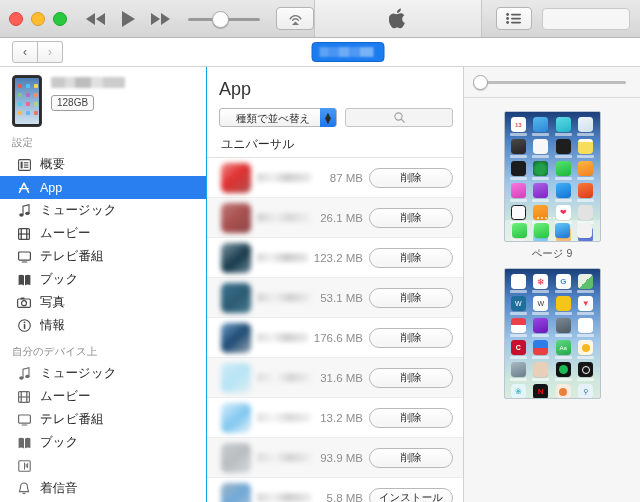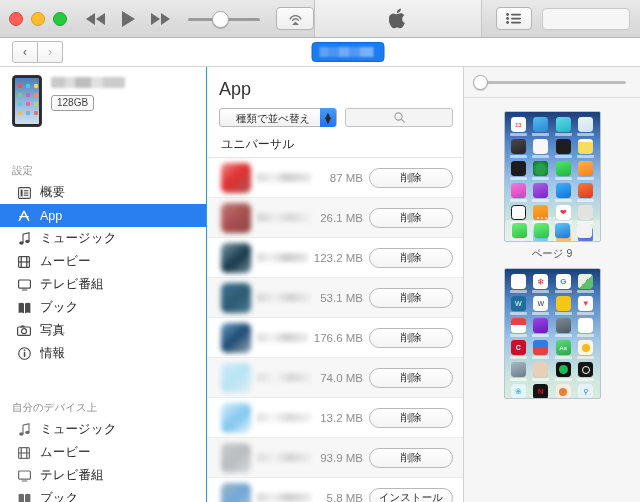--- a/index.html
+++ b/index.html
@@ -251,21 +251,20 @@
   .battcap {
     position:absolute; right:-3px; top:2.5px;
     width:2px; height:3px; background:#a0a0a0; border-radius:0 1px 1px 0;
   }
   .bolt { font-size: 8px; color: #8a8a8a; margin-left:1px;}
 
   .sec-label {
     font-size: 10.5px;
     color: #8e8e8e;
     padding: 3px 0 3px 12px;
-    margin-top: 28px;
   }
   .sb-item {
     height: 23px;
     display: flex; align-items: center;
     padding-left: 16px;
     font-size: 12.5px;
     color: #262626;
     gap: 8px;
   }
   .sb-item.selected {
@@ -782,21 +781,21 @@
         <div class="approw">
           <span class="appicon" style="background:linear-gradient(140deg,#6d9ec4,#1d4a74 50%,#9aa8b4)"></span>
           <span class="appname-blur" style="background:linear-gradient(90deg,#dcdcdc 0,#f3f3f3 30%,#d0d0d0 58%,#ececec 100%)"></span>
           <span class="appsize">176.6 MB</span>
           <span class="appbtn">削除</span>
         </div>
 
         <div class="approw alt">
           <span class="appicon" style="background:linear-gradient(140deg,#cfeaf7,#b6e4f5 50%,#e2eef2)"></span>
           <span class="appname-blur" style="background:linear-gradient(90deg,#dedede 0,#f5f5f5 35%,#d6d6d6 62%,#f1f1f1 100%)"></span>
-          <span class="appsize">74.0 MB</span>
+          <span class="appsize">31.6 MB</span>
           <span class="appbtn">削除</span>
         </div>
 
         <div class="approw">
           <span class="appicon" style="background:linear-gradient(140deg,#d6eefb,#7fc6ef 55%,#eaf5fb)"></span>
           <span class="appname-blur" style="background:linear-gradient(90deg,#e0e0e0 0,#f6f6f6 30%,#dadada 60%,#f2f2f2 100%)"></span>
           <span class="appsize">13.2 MB</span>
           <span class="appbtn">削除</span>
         </div>
 

